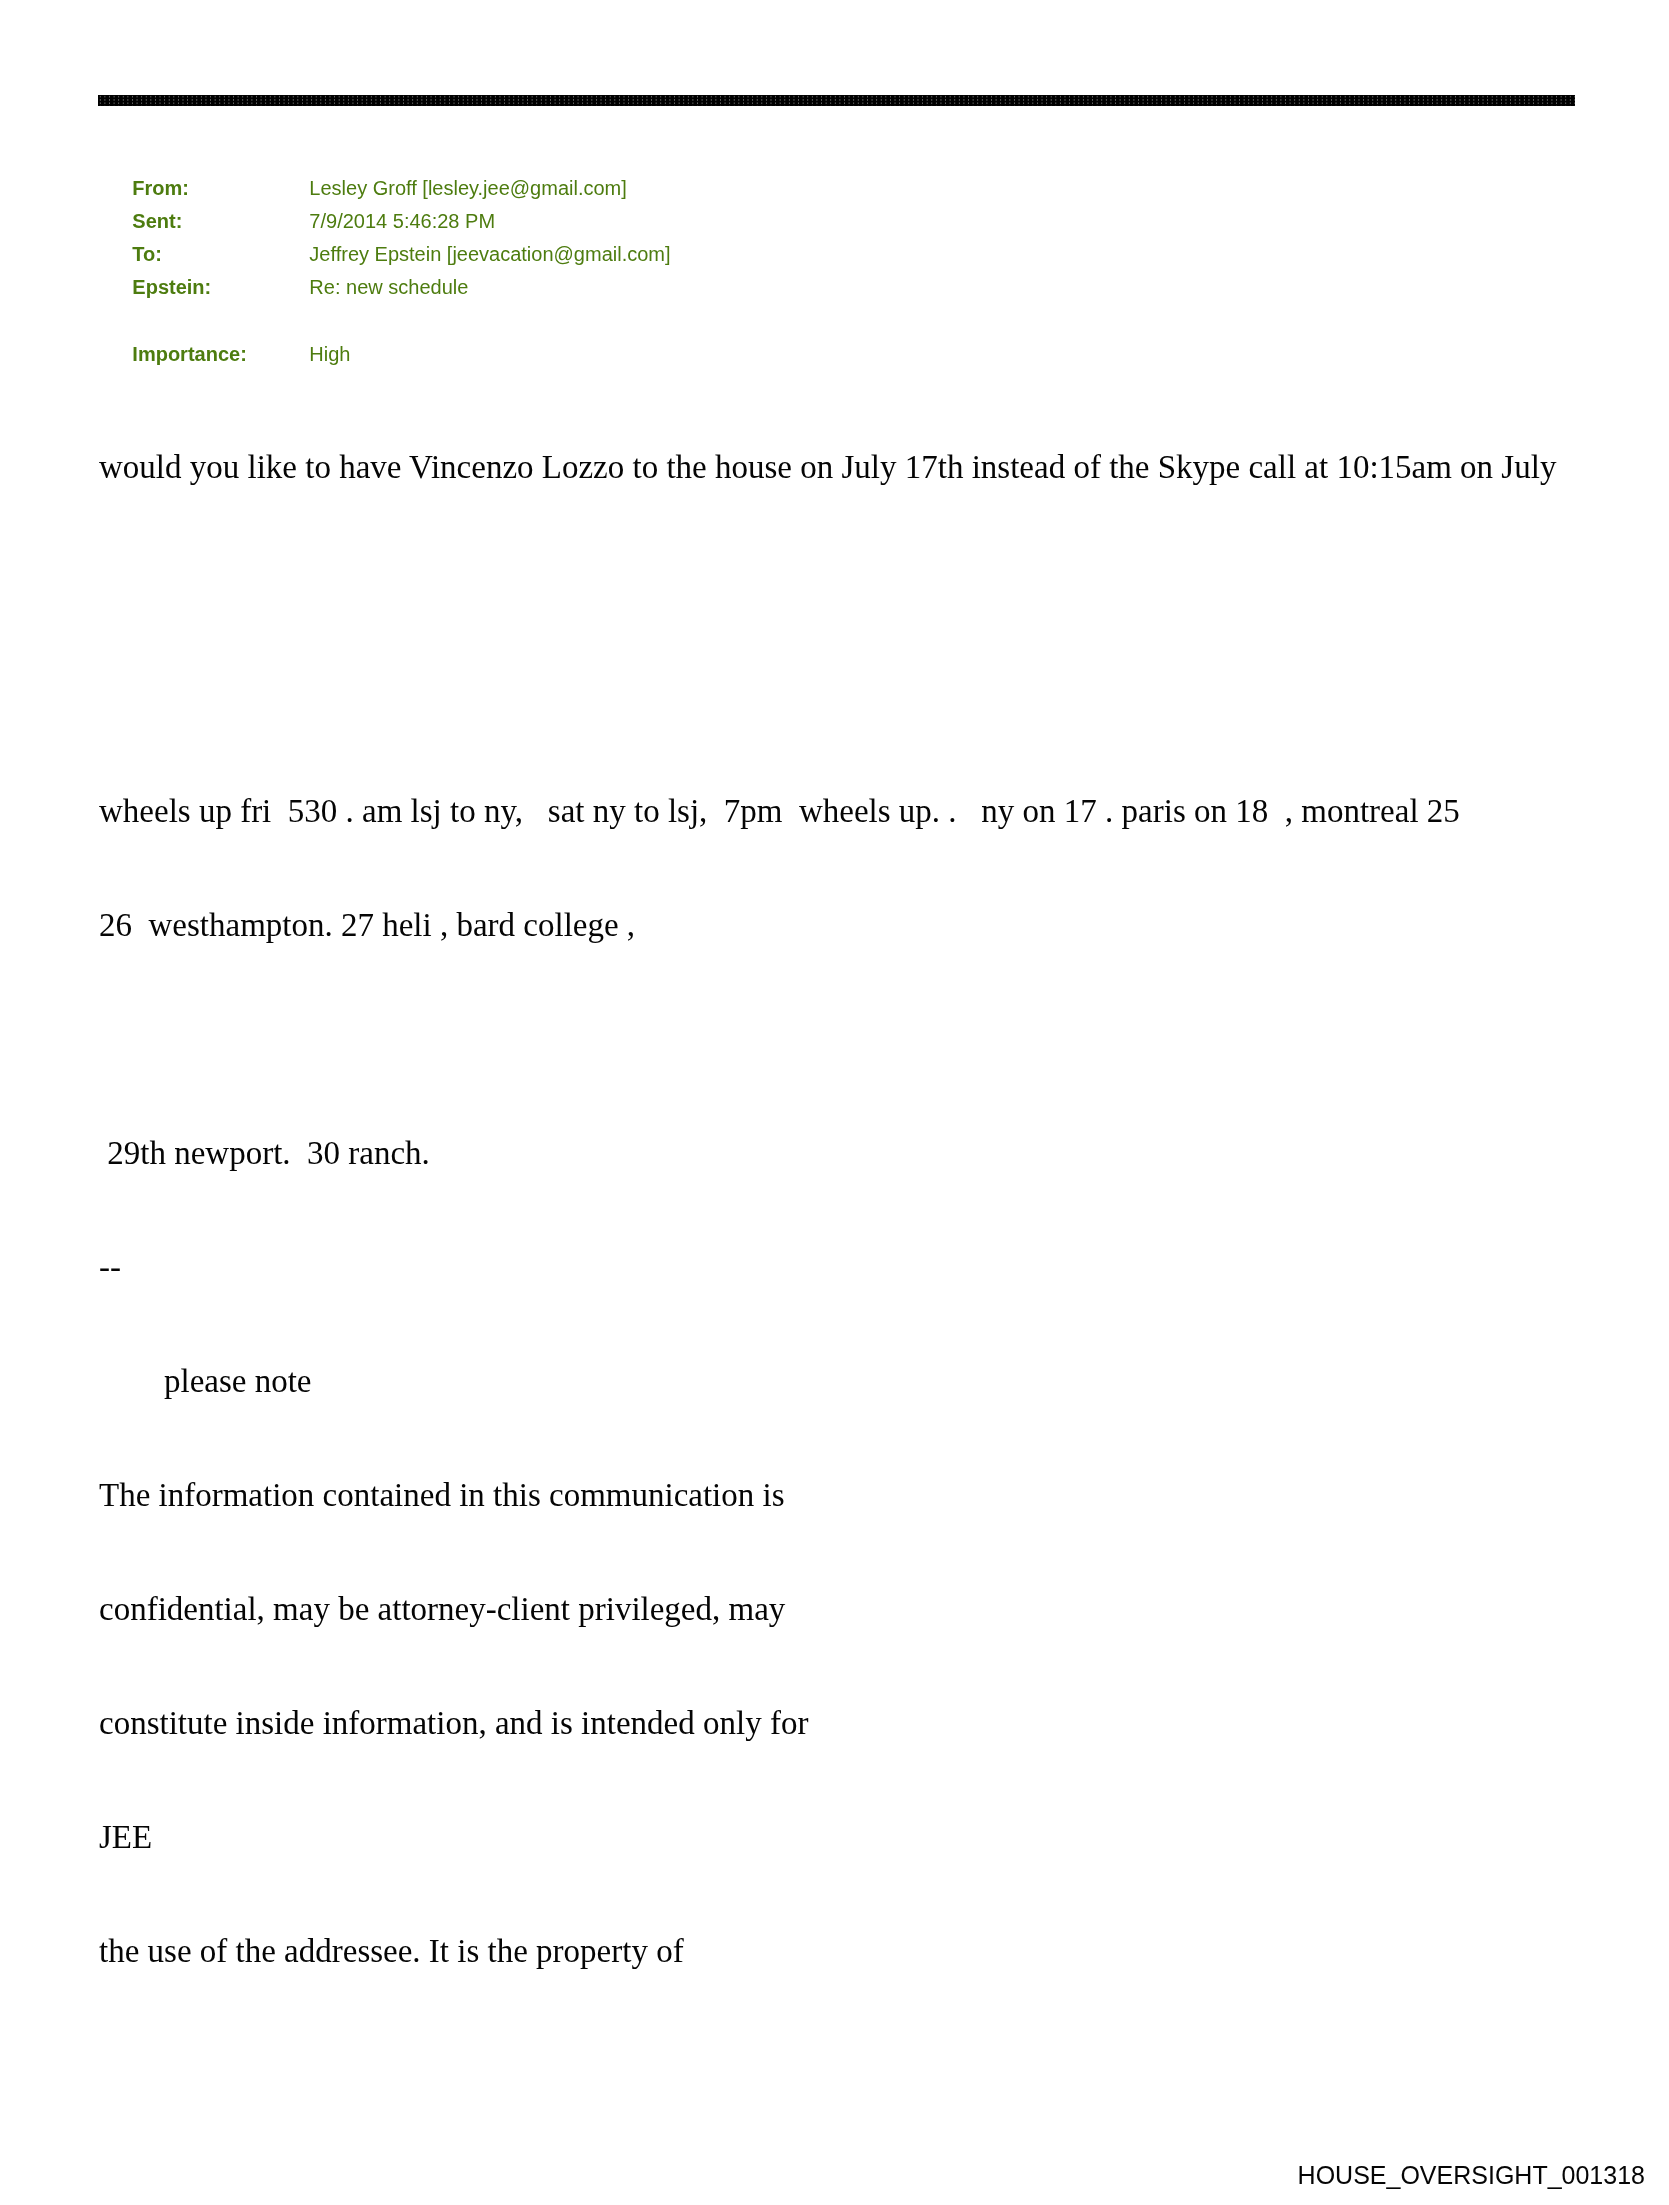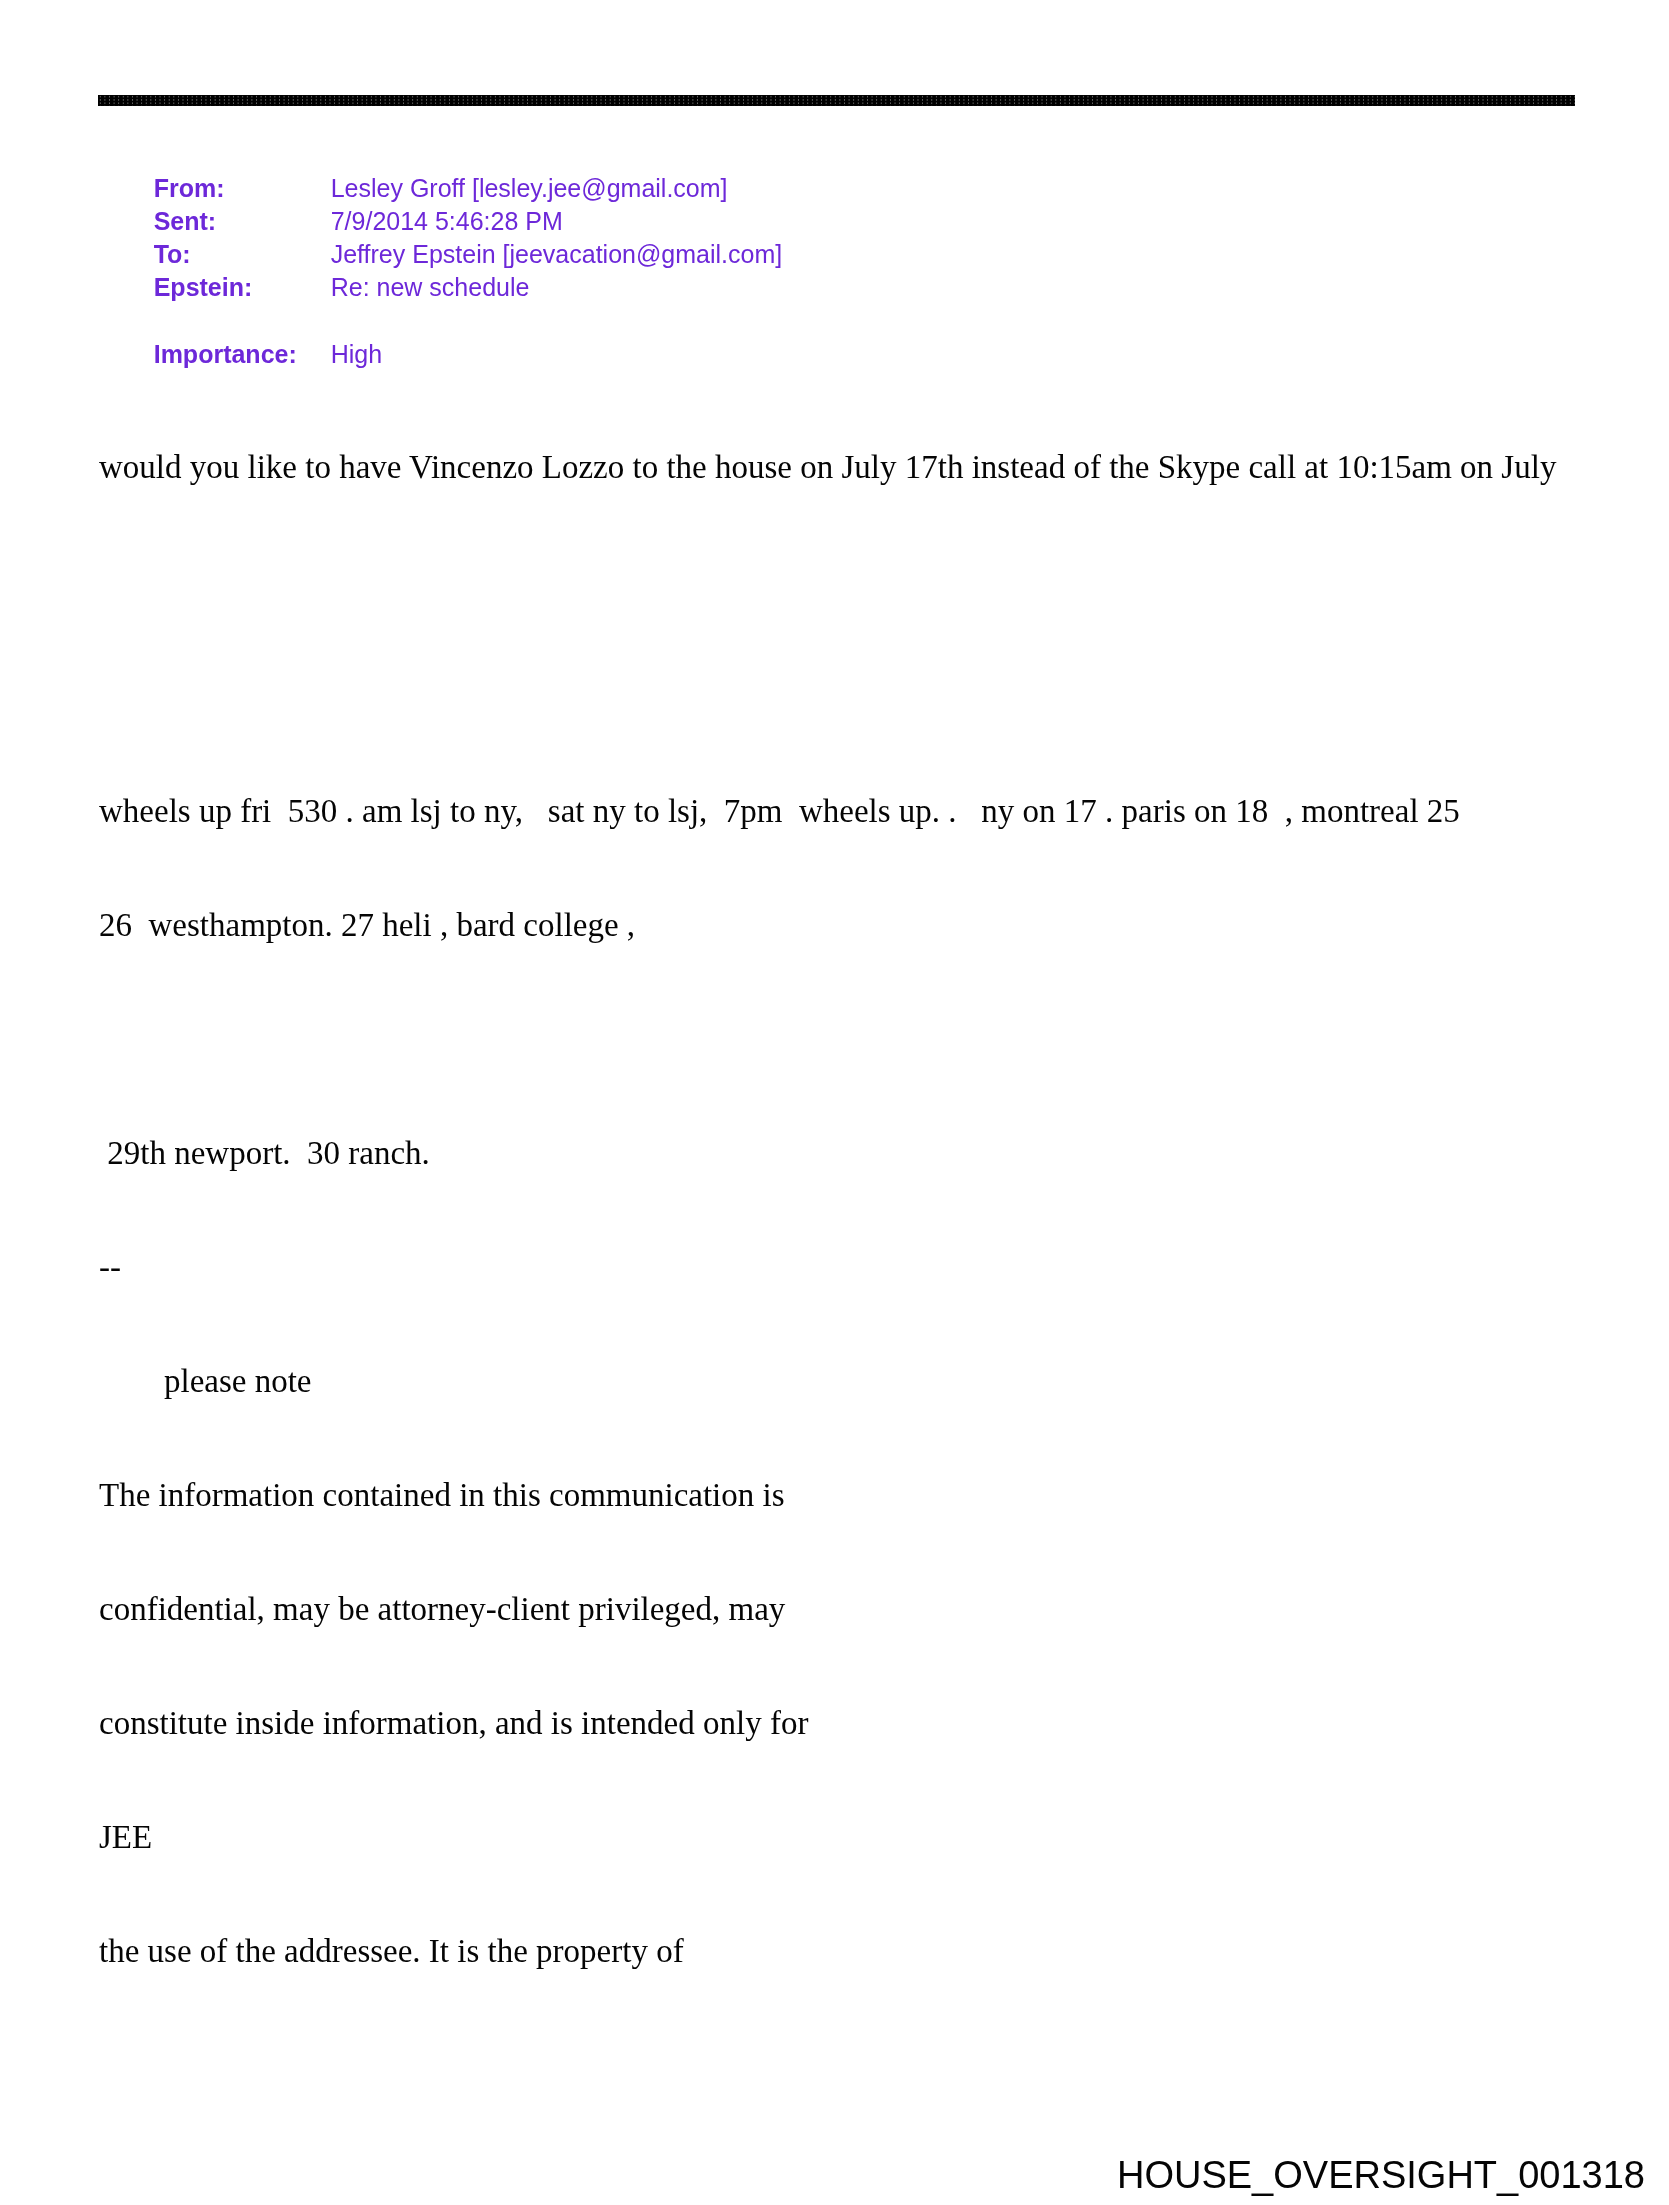--- a/index.html
+++ b/index.html
@@ -20,25 +20,25 @@
     left: 98px;
     top: 95px;
     width: 1477px;
     height: 10.5px;
     background-color: #000000;
     background-image: radial-gradient(rgba(255,255,255,0.40) 0.7px, transparent 0.9px);
     background-size: 4.6px 3.3px;
   }
   .header {
     position: absolute;
-    left: 112px;
+    left: 99px;
     top: 139px;
     font-family: "Liberation Sans", sans-serif;
-    font-size: 25px;
-    color: #6d28d9;
+    font-size: 20px;
+    color: #4d7c0f;
   }
   .hrow {
     height: 33px;
     line-height: 33px;
     white-space: pre;
   }
   .hrow.importance {
     margin-top: 34px;
   }
   .hlabel {
@@ -69,21 +69,21 @@
   .u {
     text-decoration: underline;
     text-decoration-thickness: 2px;
     text-underline-offset: 4.6px;
   }
   .footer {
     position: absolute;
     top: 2156px;
     right: 24px;
     font-family: "Liberation Sans", sans-serif;
-    font-size: 38px;
+    font-size: 25px;
     line-height: 38px;
     color: #050505;
     white-space: pre;
   }
 </style>
 </head>
 <body>
 
 <div class="page">
 

